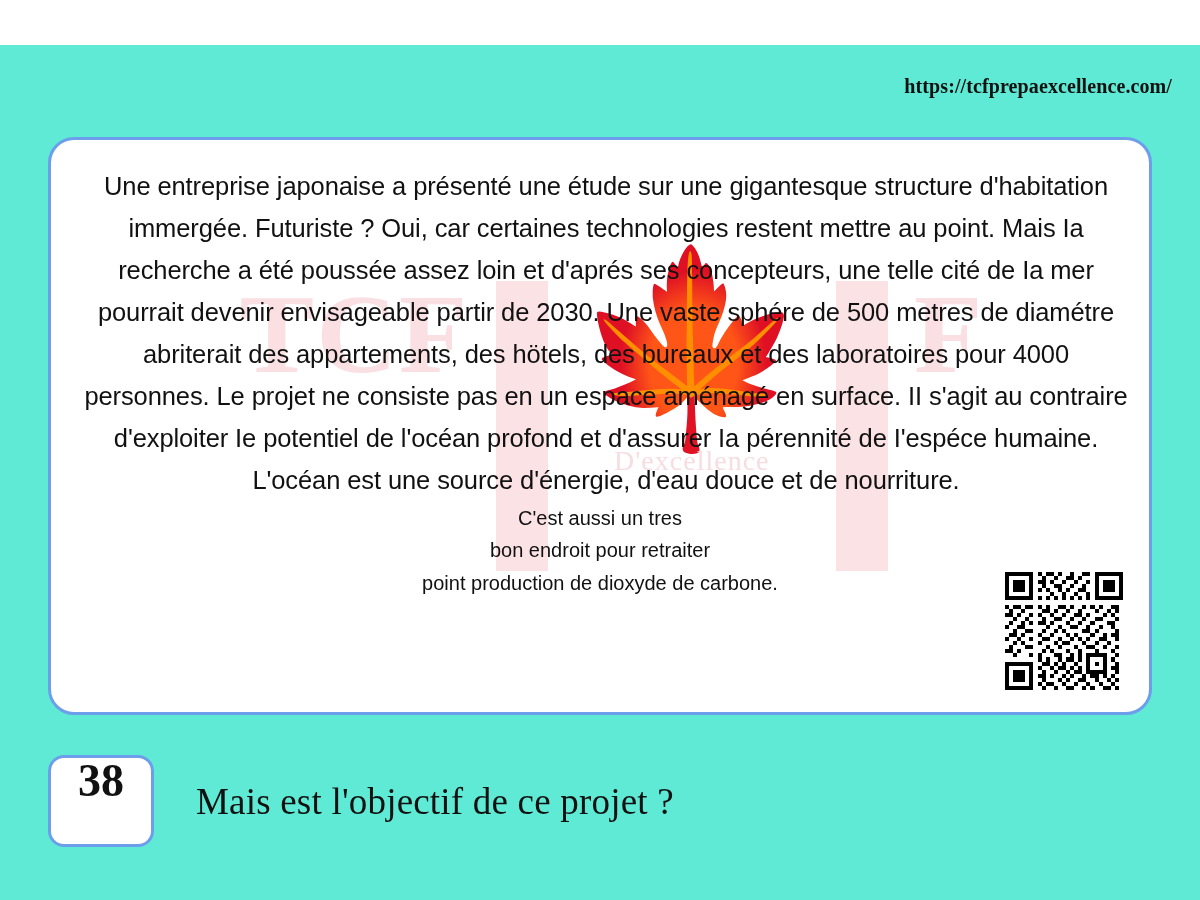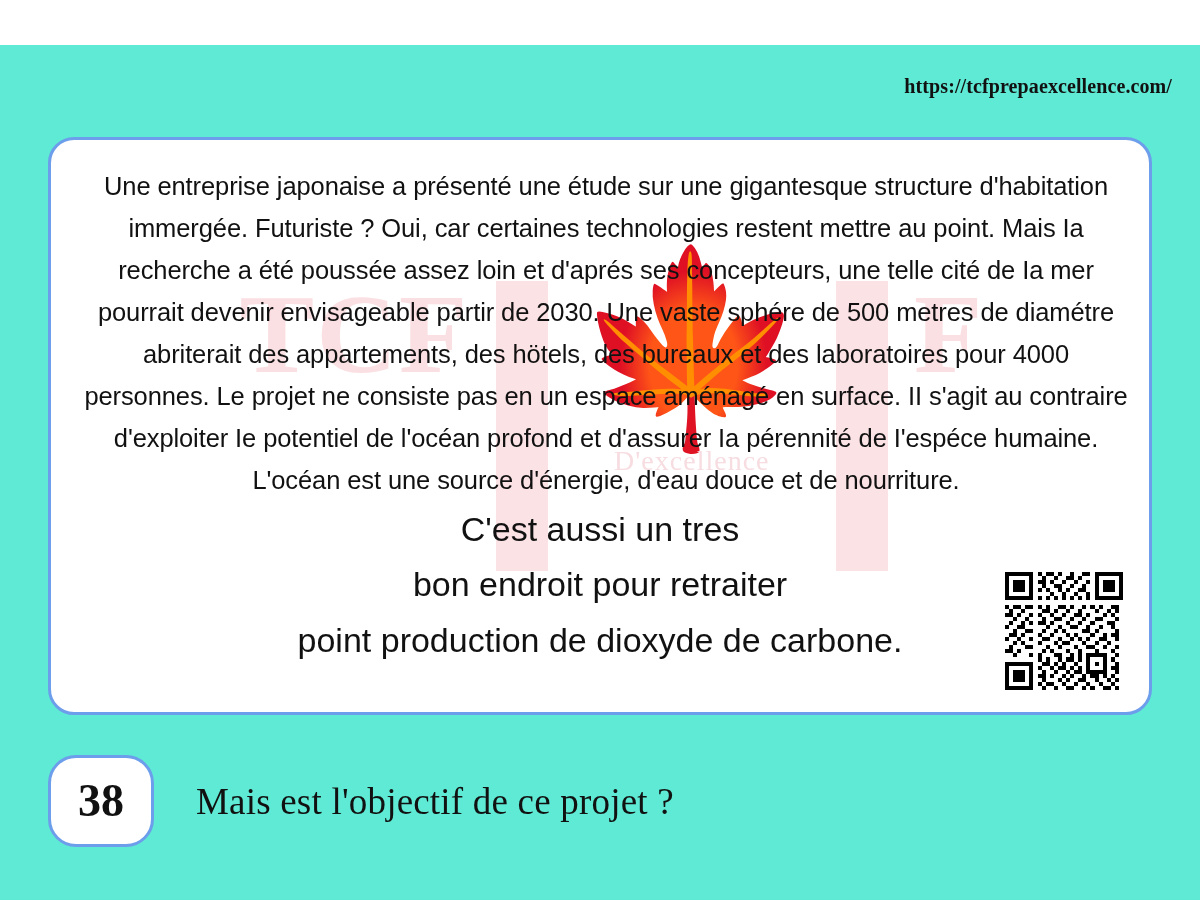--- a/index.html
+++ b/index.html
@@ -97,21 +97,21 @@
     text-align: center;
     font-size: 25.5px;
     line-height: 1.645;
     color: #111111;
     letter-spacing: -0.1px;
   }
   .passage-tail {
     position: relative;
     z-index: 2;
     text-align: center;
-    font-size: 34px;
+    font-size: 20px;
     line-height: 1.645;
     color: #111111;
     padding: 0 150px;
   }
 
   
   .qr {
     position: absolute;
     right: 26px; bottom: 22px;
     width: 118px; height: 118px;
@@ -123,23 +123,23 @@
   .question-row {
     position: absolute;
     left: 48px; top: 706px;
     width: 1104px; height: 100px;
     display: flex;
     align-items: center;
   }
   .qnum-box {
     width: 106px; height: 92px;
     border: 3px solid #6d9eeb;
-    border-radius: 28px;
+    border-radius: 16px;
     display: flex;
-    align-items: center;
+    align-items: flex-start;
     justify-content: center;
     background: #ffffff;
     flex: 0 0 auto;
   }
   .qnum {
     font-family: "Liberation Serif", serif;
     font-weight: bold;
     font-size: 46px;
     color: #111111;
     line-height: 1;

